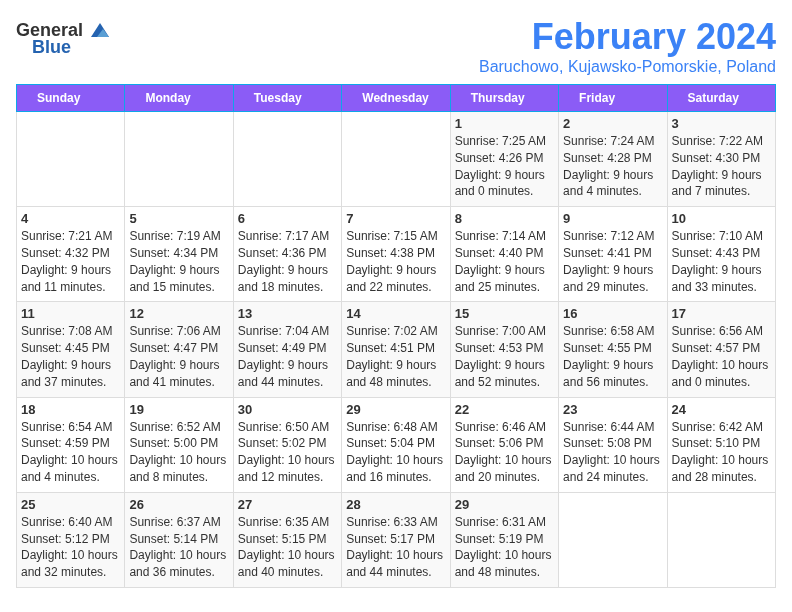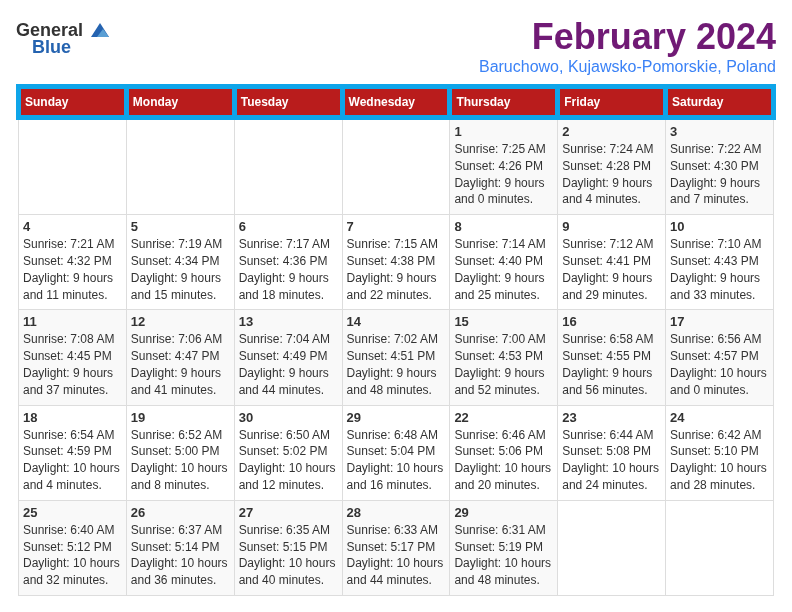--- a/index.html
+++ b/index.html
@@ -21,39 +21,39 @@
       flex-direction: column;
       align-items: flex-start;
       margin-top: 4px;
     }
     .title-area {
       text-align: right;
     }
     .month-title {
       font-size: 36px;
       font-weight: bold;
-      color: #701a75;
+      color: #3b82f6;
     }
     .subtitle {
       font-size: 16px;
       color: #3b82f6;
     }
     table {
       width: 100%;
       border-collapse: collapse;
       table-layout: fixed;
     }
     thead tr th {
-      background-color: #b91c1c;
+      background-color: #8b5cf6;
       color: #fff;
       font-size: 12px;
       font-weight: bold;
-      padding: 6px 4px;
+      padding: 6px 20px;
       text-align: left;
-      border: 5px solid #0ea5e9;
+      border: 1px solid #0ea5e9;
     }
     tbody tr td {
       vertical-align: top;
       padding: 4px 4px 6px 4px;
       border: 1px solid #ddd;
       font-size: 10px;
       color: #333;
       height: 90px;
       background: #fff;
     }

